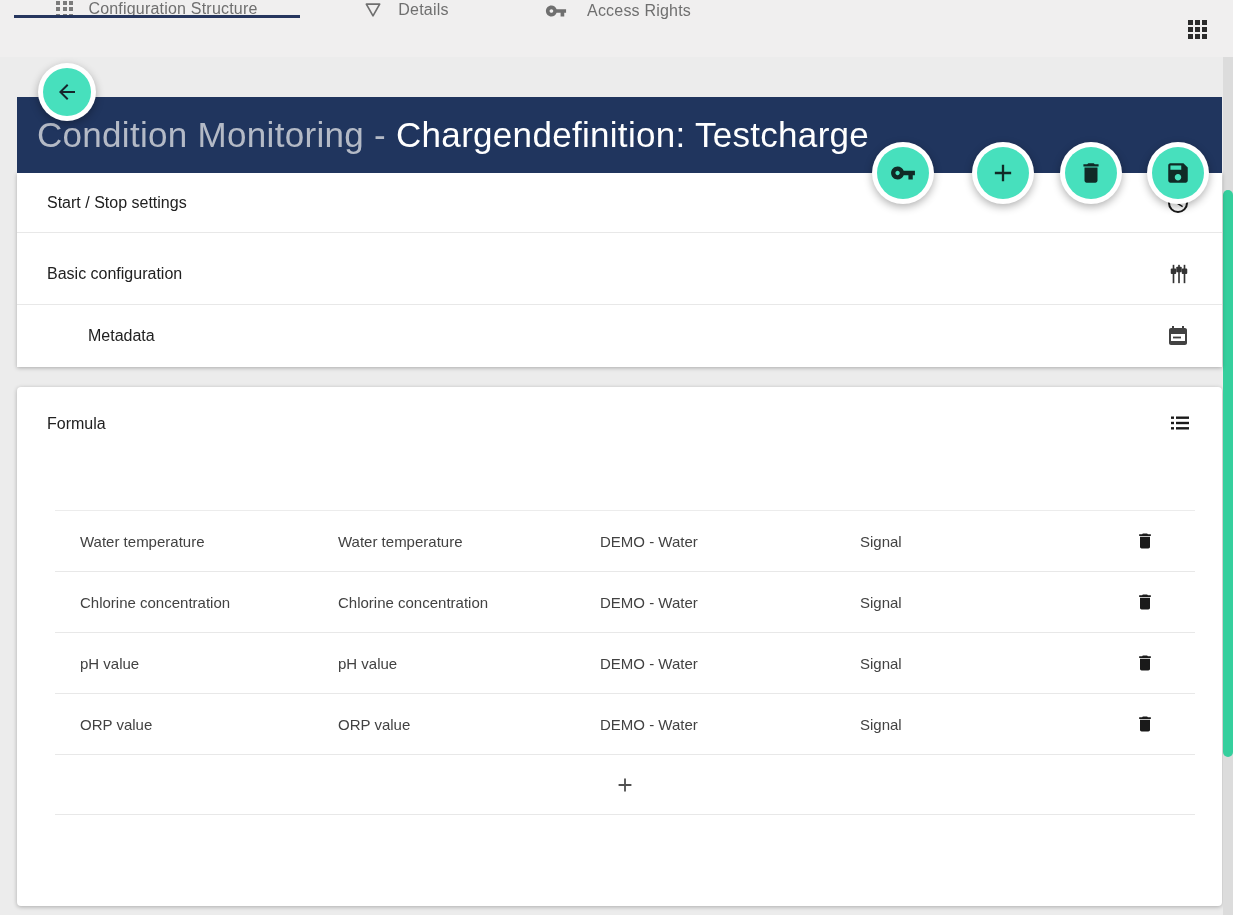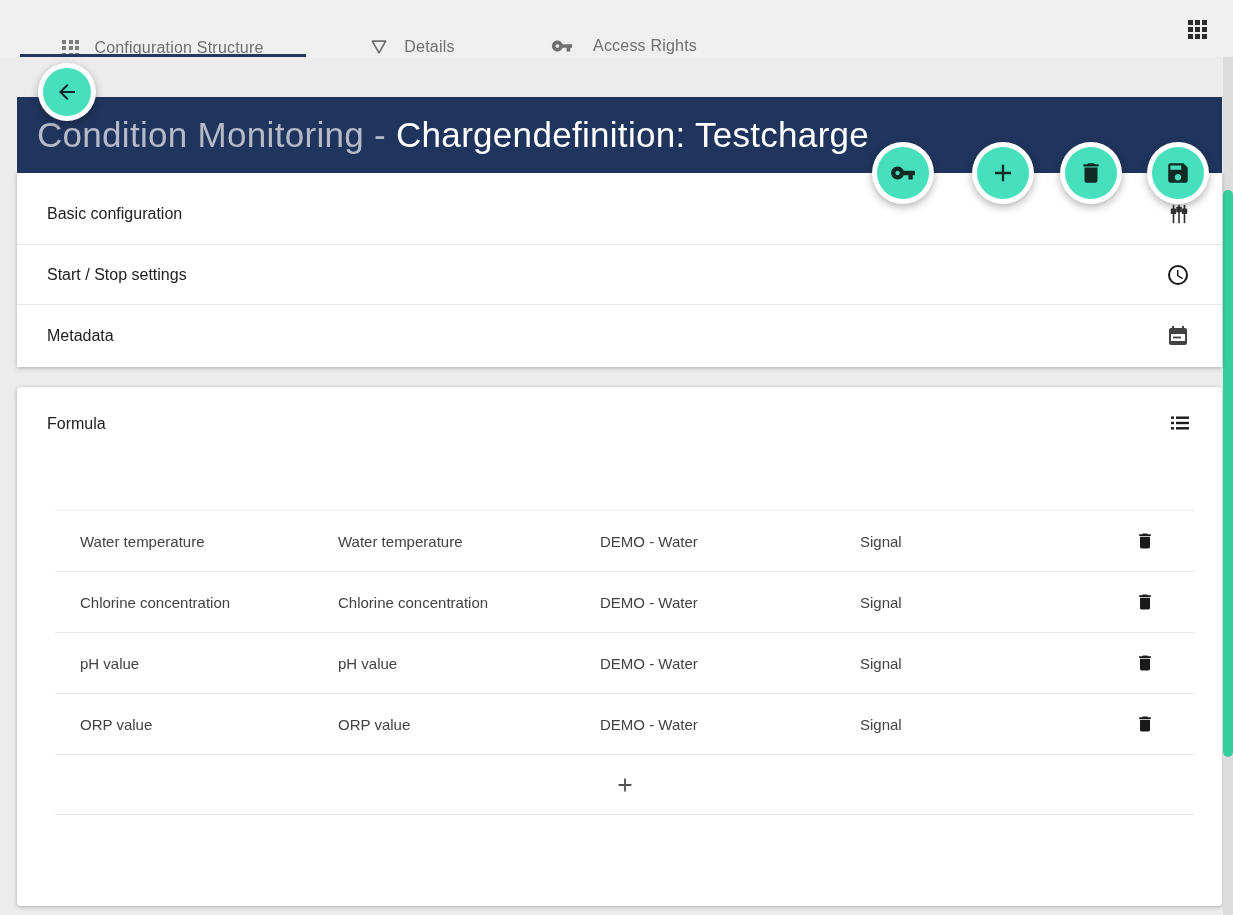--- a/index.html
+++ b/index.html
@@ -7,21 +7,21 @@
   body {
     font-family:"Liberation Sans", sans-serif;
     background:#ececec;
     position:relative;
     overflow:hidden;
     color:#424242;
   }
   
   .tabbar {
     position:absolute; top:0; left:0; width:1233px; height:57px;
-    background:#f0efef; display:flex; align-items:flex-end; padding-left:20px;
+    background:#f0efef; display:flex; align-items:flex-start; padding-left:14px;
   }
   .tab {
     display:flex; align-items:center; justify-content:center; gap:15px;
     position:relative; cursor:pointer;
   }
   .tab-1 { width:286px; }
   .tab-2 { width:212px; }
   .tab-3 { width:212px;gap:20px; }
   .tab .label { font-size:16px; color:#6f6f6f; letter-spacing:.2px; }
   .tab.active::after {
@@ -79,21 +79,21 @@
   .card-sections { top:173px; height:194px; z-index:5; }
   .card-signals  { top:387px; height:519px; border-radius:4px; }
 
   .section-row {
     display:flex; align-items:center; justify-content:space-between;
     padding:0 32px 0 30px; cursor:pointer;
   }
   .section-row .label { font-size:16px; color:#212121; }
   .row-1 { height:72px; border-bottom:1px solid #e8e8e8; padding-top:10px; }
   .row-2 { height:60px; border-bottom:1px solid #e8e8e8; }
-  .row-3 { height:61px; }
+  .row-3 { height:61px;margin-left:41px; }
 
   
   .signals-title { position:absolute; top:28px; left:30px; font-size:16px; color:#212121; }
   .signals-list-icon { position:absolute; top:24px; right:30px; }
 
   .signals-table { position:absolute; top:123px; left:38px; width:1140px; border-top:1px solid #ececec; }
   .t-head {
     display:grid; grid-template-columns:258px 262px 260px 223px 1fr;
     padding-left:25px; height:28px; align-items:center;
     border-bottom:1px solid #cfcfcf;
@@ -209,40 +209,40 @@
 </div>
 <div class="fab fab-save">
   <span class="inner">
     <svg width="26" height="26" viewBox="0 0 24 24">
         <path fill="#102a26" d="M17 3H5c-1.11 0-2 .9-2 2v14c0 1.1.89 2 2 2h14c1.1 0 2-.9 2-2V7l-4-4zm-5 16c-1.66 0-3-1.34-3-3s1.34-3 3-3 3 1.34 3 3-1.34 3-3 3zm3-10H5V5h10v4z"></path>
       </svg>
   </span>
 </div>
 
 <div class="card card-sections">
+  <div class="section-row row-2">
+    <span class="label">Start / Stop settings</span>
+    <span style="display:flex;">
+      <svg width="24" height="24" viewBox="0 0 24 24">
+          <circle cx="12" cy="12" r="9" fill="none" stroke="#1a1a1a" stroke-width="2"></circle>
+          <path d="M12.5 7H11v6l5.25 3.15.75-1.23-4.5-2.67z" fill="#1a1a1a"></path>
+        </svg>
+    </span>
+  </div>
   <div class="section-row row-1">
     <span class="label">Basic configuration</span>
     <span style="display:flex;">
       <svg width="22" height="22" viewBox="0 0 24 24" fill="#333">
         <rect x="5.1" y="2" width="1.8" height="20"></rect>
           <rect x="11.1" y="2" width="1.8" height="20"></rect>
           <rect x="17.1" y="2" width="1.8" height="20"></rect>
         <rect x="3" y="6" width="6" height="6" rx="1"></rect>
           <rect x="9" y="4" width="6" height="6" rx="1"></rect>
           <rect x="15" y="6" width="6" height="6" rx="1"></rect>
       </svg>
-    </span>
-  </div>
-  <div class="section-row row-2">
-    <span class="label">Start / Stop settings</span>
-    <span style="display:flex;">
-      <svg width="24" height="24" viewBox="0 0 24 24">
-          <circle cx="12" cy="12" r="9" fill="none" stroke="#1a1a1a" stroke-width="2"></circle>
-          <path d="M12.5 7H11v6l5.25 3.15.75-1.23-4.5-2.67z" fill="#1a1a1a"></path>
-        </svg>
     </span>
   </div>
   <div class="section-row row-3">
     <span class="label">Metadata</span>
     <span style="display:flex;">
       <svg width="24" height="24" viewBox="0 0 24 24">
         <path fill="#424242" d="M19 4h-1V2h-2v2H8V2H6v2H5c-1.1 0-2 .9-2 2v13c0 1.1.9 2 2 2h14c1.1 0 2-.9 2-2V6c0-1.1-.9-2-2-2z"></path>
         <rect x="5" y="10" width="14" height="7" fill="#fff"></rect>
         <rect x="7" y="12.6" width="8" height="1.8" fill="#424242"></rect>
       </svg>

